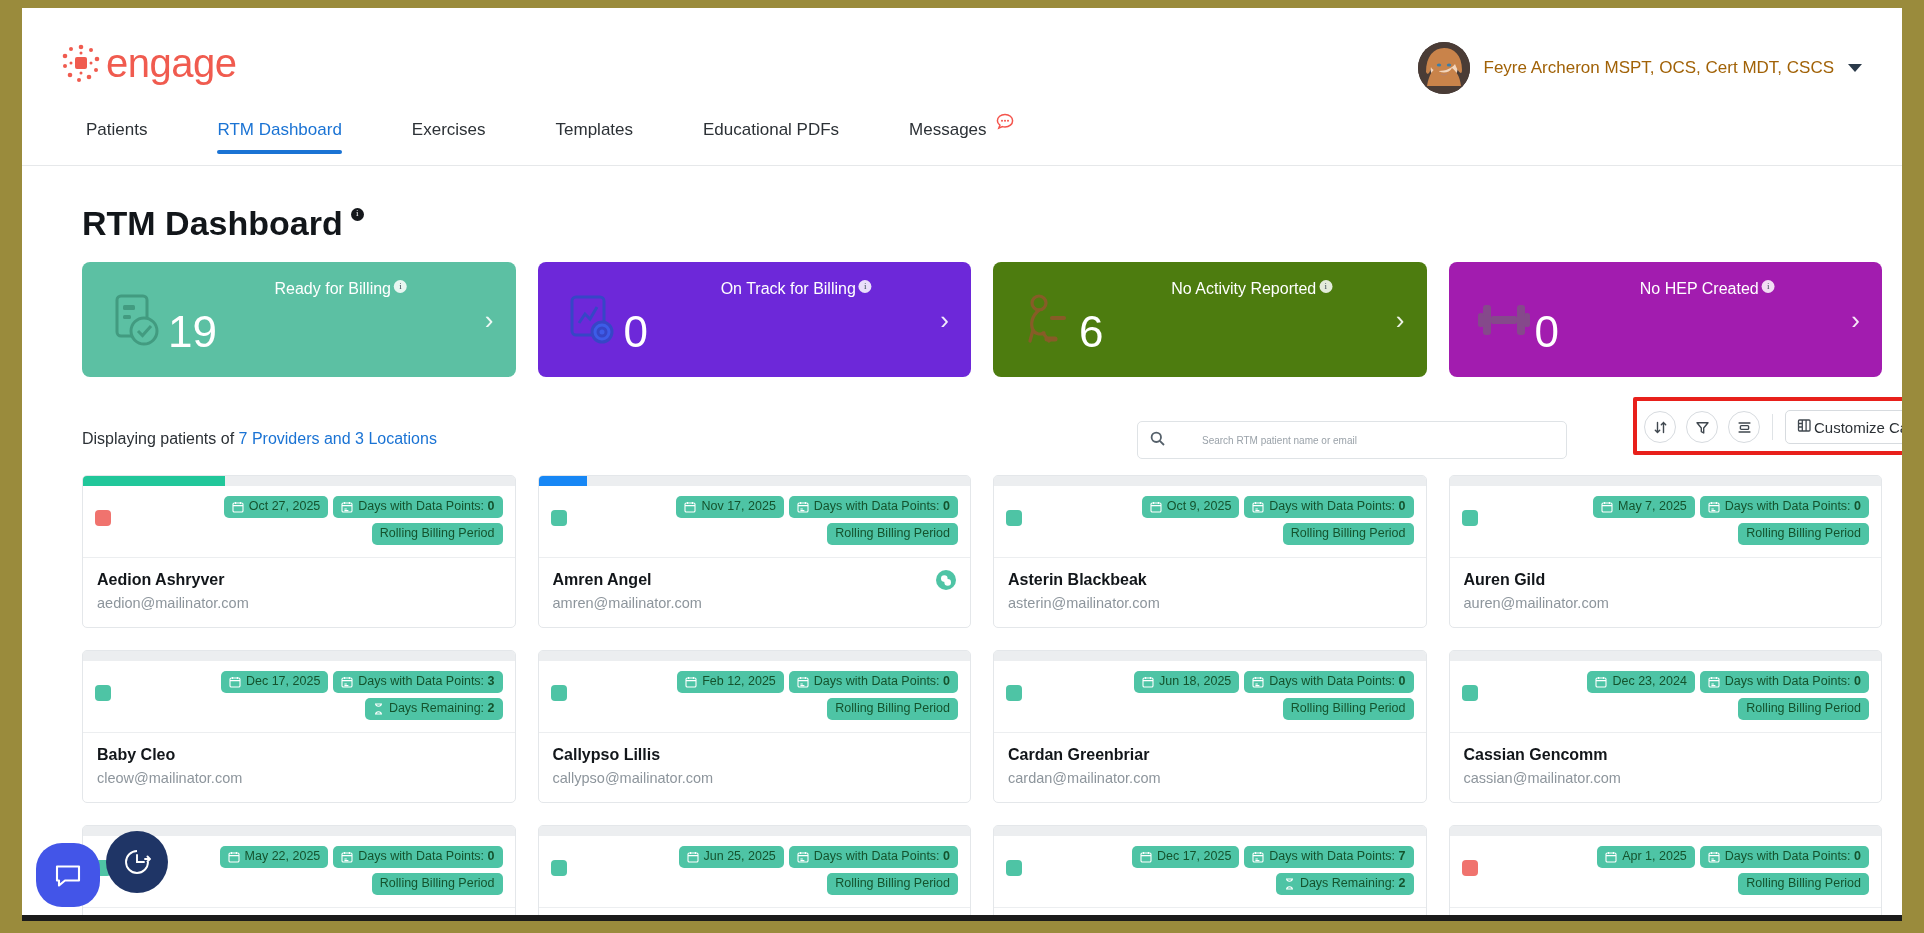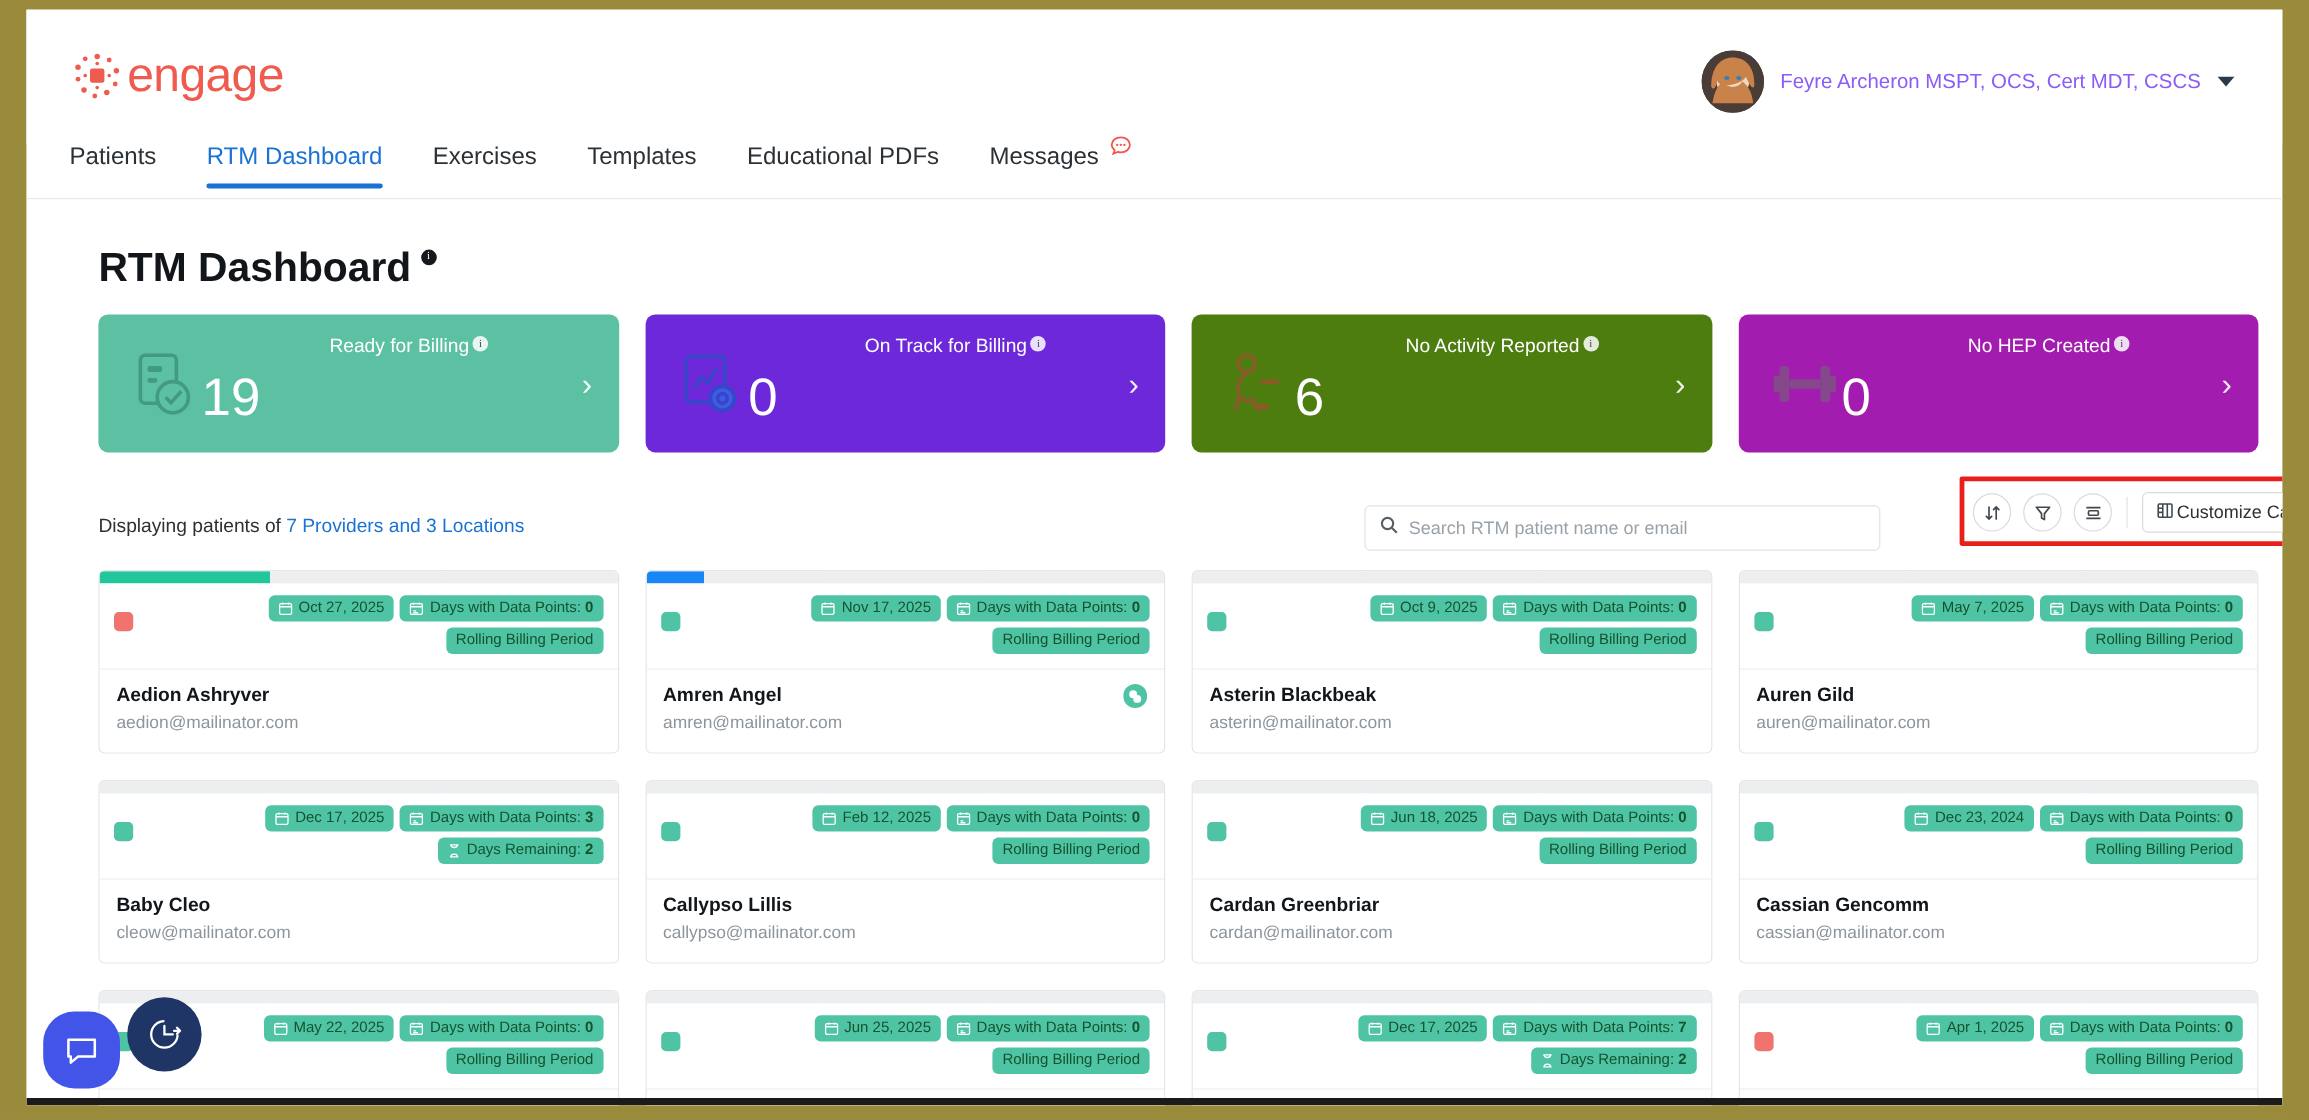--- a/index.html
+++ b/index.html
@@ -41,34 +41,34 @@
     font-weight: 400; line-height: 1;
   }
   .user-box {
     position: absolute; right: 40px; top: 34px;
     display: flex; align-items: center; gap: 14px;
   }
   .avatar {
     width: 52px; height: 52px; border-radius: 50%;
     overflow: hidden; background: #3a3030; display:block;
   }
-  .user-name { font-size: 17px; color: #8b5cf6; }
+  .user-name { font-size: 17px; color: #a16207; }
   .caret { width: 0; height: 0; border-left: 7px solid transparent; border-right: 7px solid transparent; border-top: 8px solid #2b3a4a; }
 
   
   .nav {
     position: relative;
     height: 46px;
     border-bottom: 1px solid #e6e8ea;
     padding-left: 36px;
     display: flex; align-items: flex-start; gap: 42px;
   }
   .nav-item {
-    font-size: 20px; color: #2c3136; cursor: pointer;
-    position: relative; padding-bottom: 14px; white-space: nowrap;
+    font-size: 17px; color: #2c3136; cursor: pointer;
+    position: relative; padding-bottom: 14px; white-space: nowrap; margin-left: 28px;
   }
   .nav-item.active { color: #1a73d4; }
   .nav-item.active::after {
     content: ""; position: absolute; left: 0; right: 0; bottom: 0;
     height: 4px; background: #1a73d4; border-radius: 2px;
   }
   .msg-wrap { display: flex; align-items: flex-start; gap: 8px; }
   .msg-badge { margin-top:-8px; }
 
   
@@ -127,22 +127,22 @@
   .displaying { font-size: 16px; color: #2c3136; }
   .displaying a { color: #1a73d4; cursor: pointer; }
   .search-wrap {
     position: absolute; left: 1055px; top: 8px;
     width: 430px; height: 38px;
     border: 1px solid #dfe3e6; border-radius: 5px;
     display: flex; align-items: center; gap: 9px; padding: 0 12px;
     background: #fff;
   }
   .search-input {
-    border: 0; outline: 0; font-size: 15px; color: #2c3136;
-    width: 100%; background: transparent; font-family: inherit;
+    border: 0; outline: 0; font-size: 10px; color: #2c3136;
+    width: 100%; background: transparent; font-family: inherit; margin-left: 28px;
   }
   .search-input::placeholder { color: #9aa2a9; }
   .tool-highlight {
     position: absolute; left: 1551px; top: -16px;
     width: 320px; height: 58px; border: 4px solid #e8201b; border-radius: 2px;
     pointer-events: none;
   }
   .tool-btns {
     position: absolute; left: 1562px; top: -3px;
     display: flex; align-items: center; gap: 10px;

